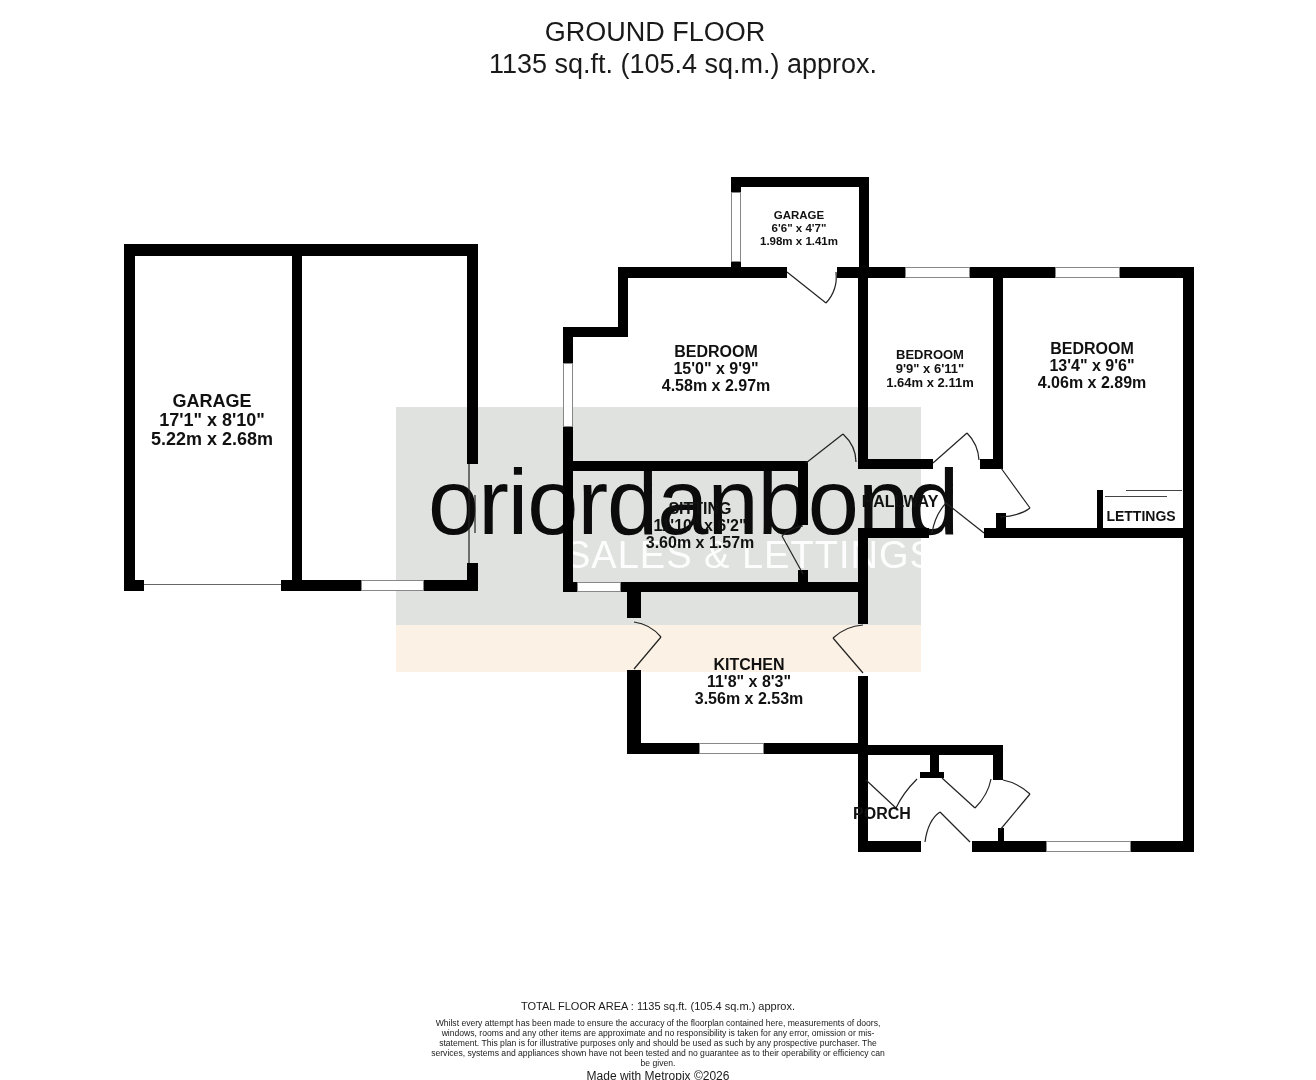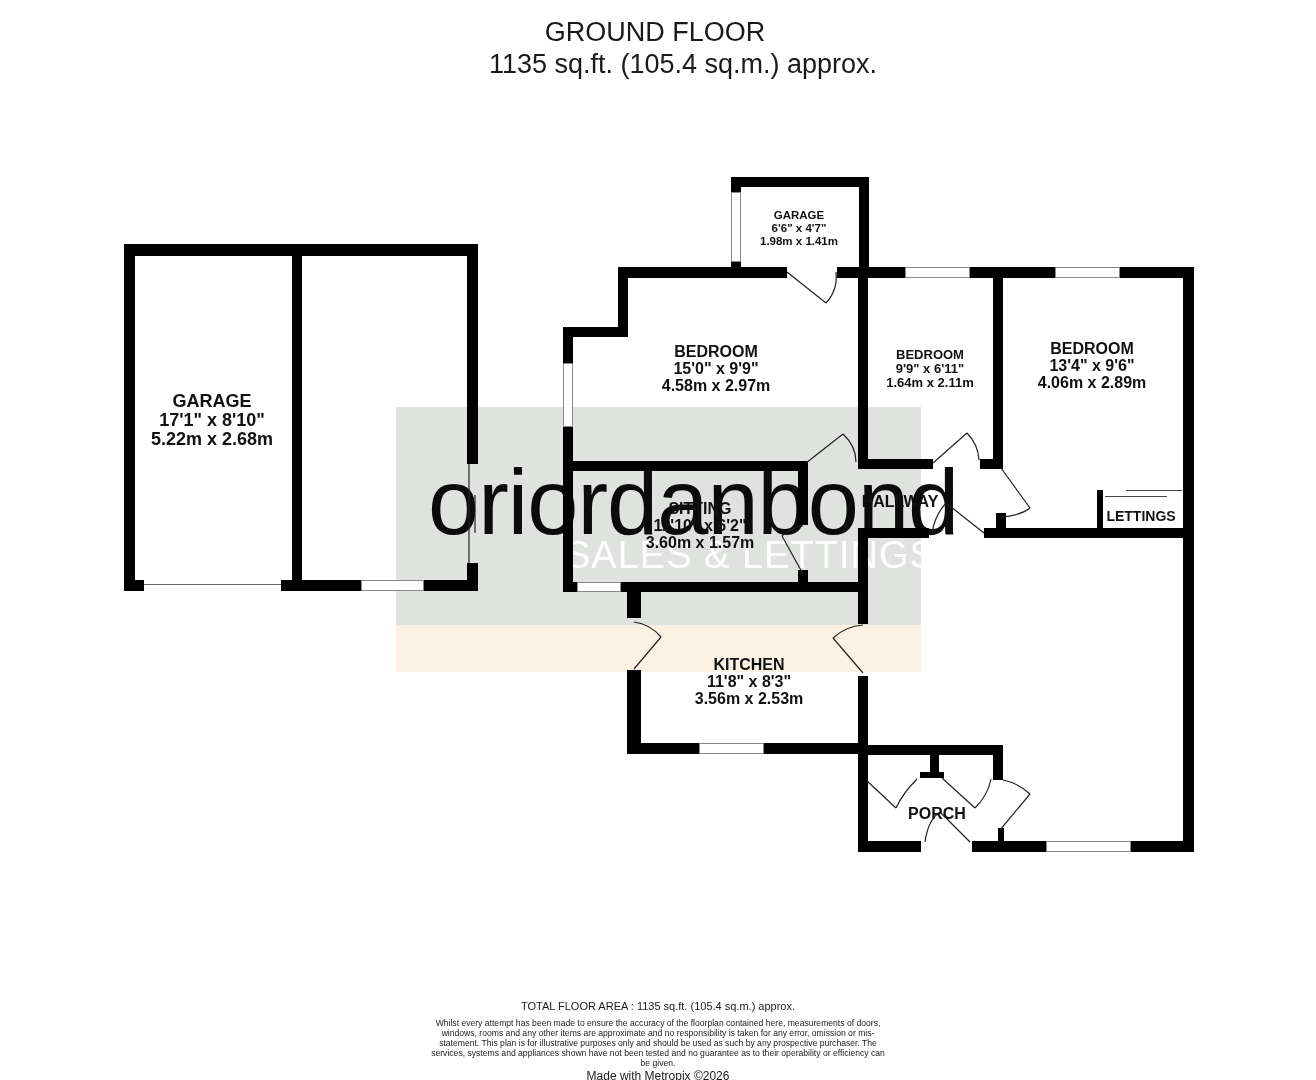--- a/index.html
+++ b/index.html
@@ -194,20 +194,20 @@
     <span class="n">HALLWAY</span>
   </div>
   <div class="lbl sm" style="left:1141px;top:509px;font-size:14px;">
     <span class="n">LETTINGS</span>
   </div>
   <div class="lbl md" style="left:749px;top:656px;">
     <span class="n">KITCHEN</span>
     <span class="d">11'8"  x 8'3"</span>
     <span class="d">3.56m  x 2.53m</span>
   </div>
-  <div class="lbl md" style="left:937px;top:805px;">
+  <div class="lbl md" style="left:882px;top:805px;">
     <span class="n">PORCH</span>
   </div>
 </div>
 
 <div class="footer" id="f1">TOTAL FLOOR AREA : 1135 sq.ft. (105.4 sq.m.) approx.</div>
 <div class="footer" id="f2">Whilst every attempt has been made to ensure the accuracy of the floorplan contained here, measurements of doors, windows, rooms and any other items are approximate and no responsibility is taken for any error, omission or mis-statement. This plan is for illustrative purposes only and should be used as such by any prospective purchaser. The services, systems and appliances shown have not been tested and no guarantee as to their operability or efficiency can be given.</div>
 <div class="footer" id="f3">Made with Metropix ©2026</div>
 
 </body></html>

